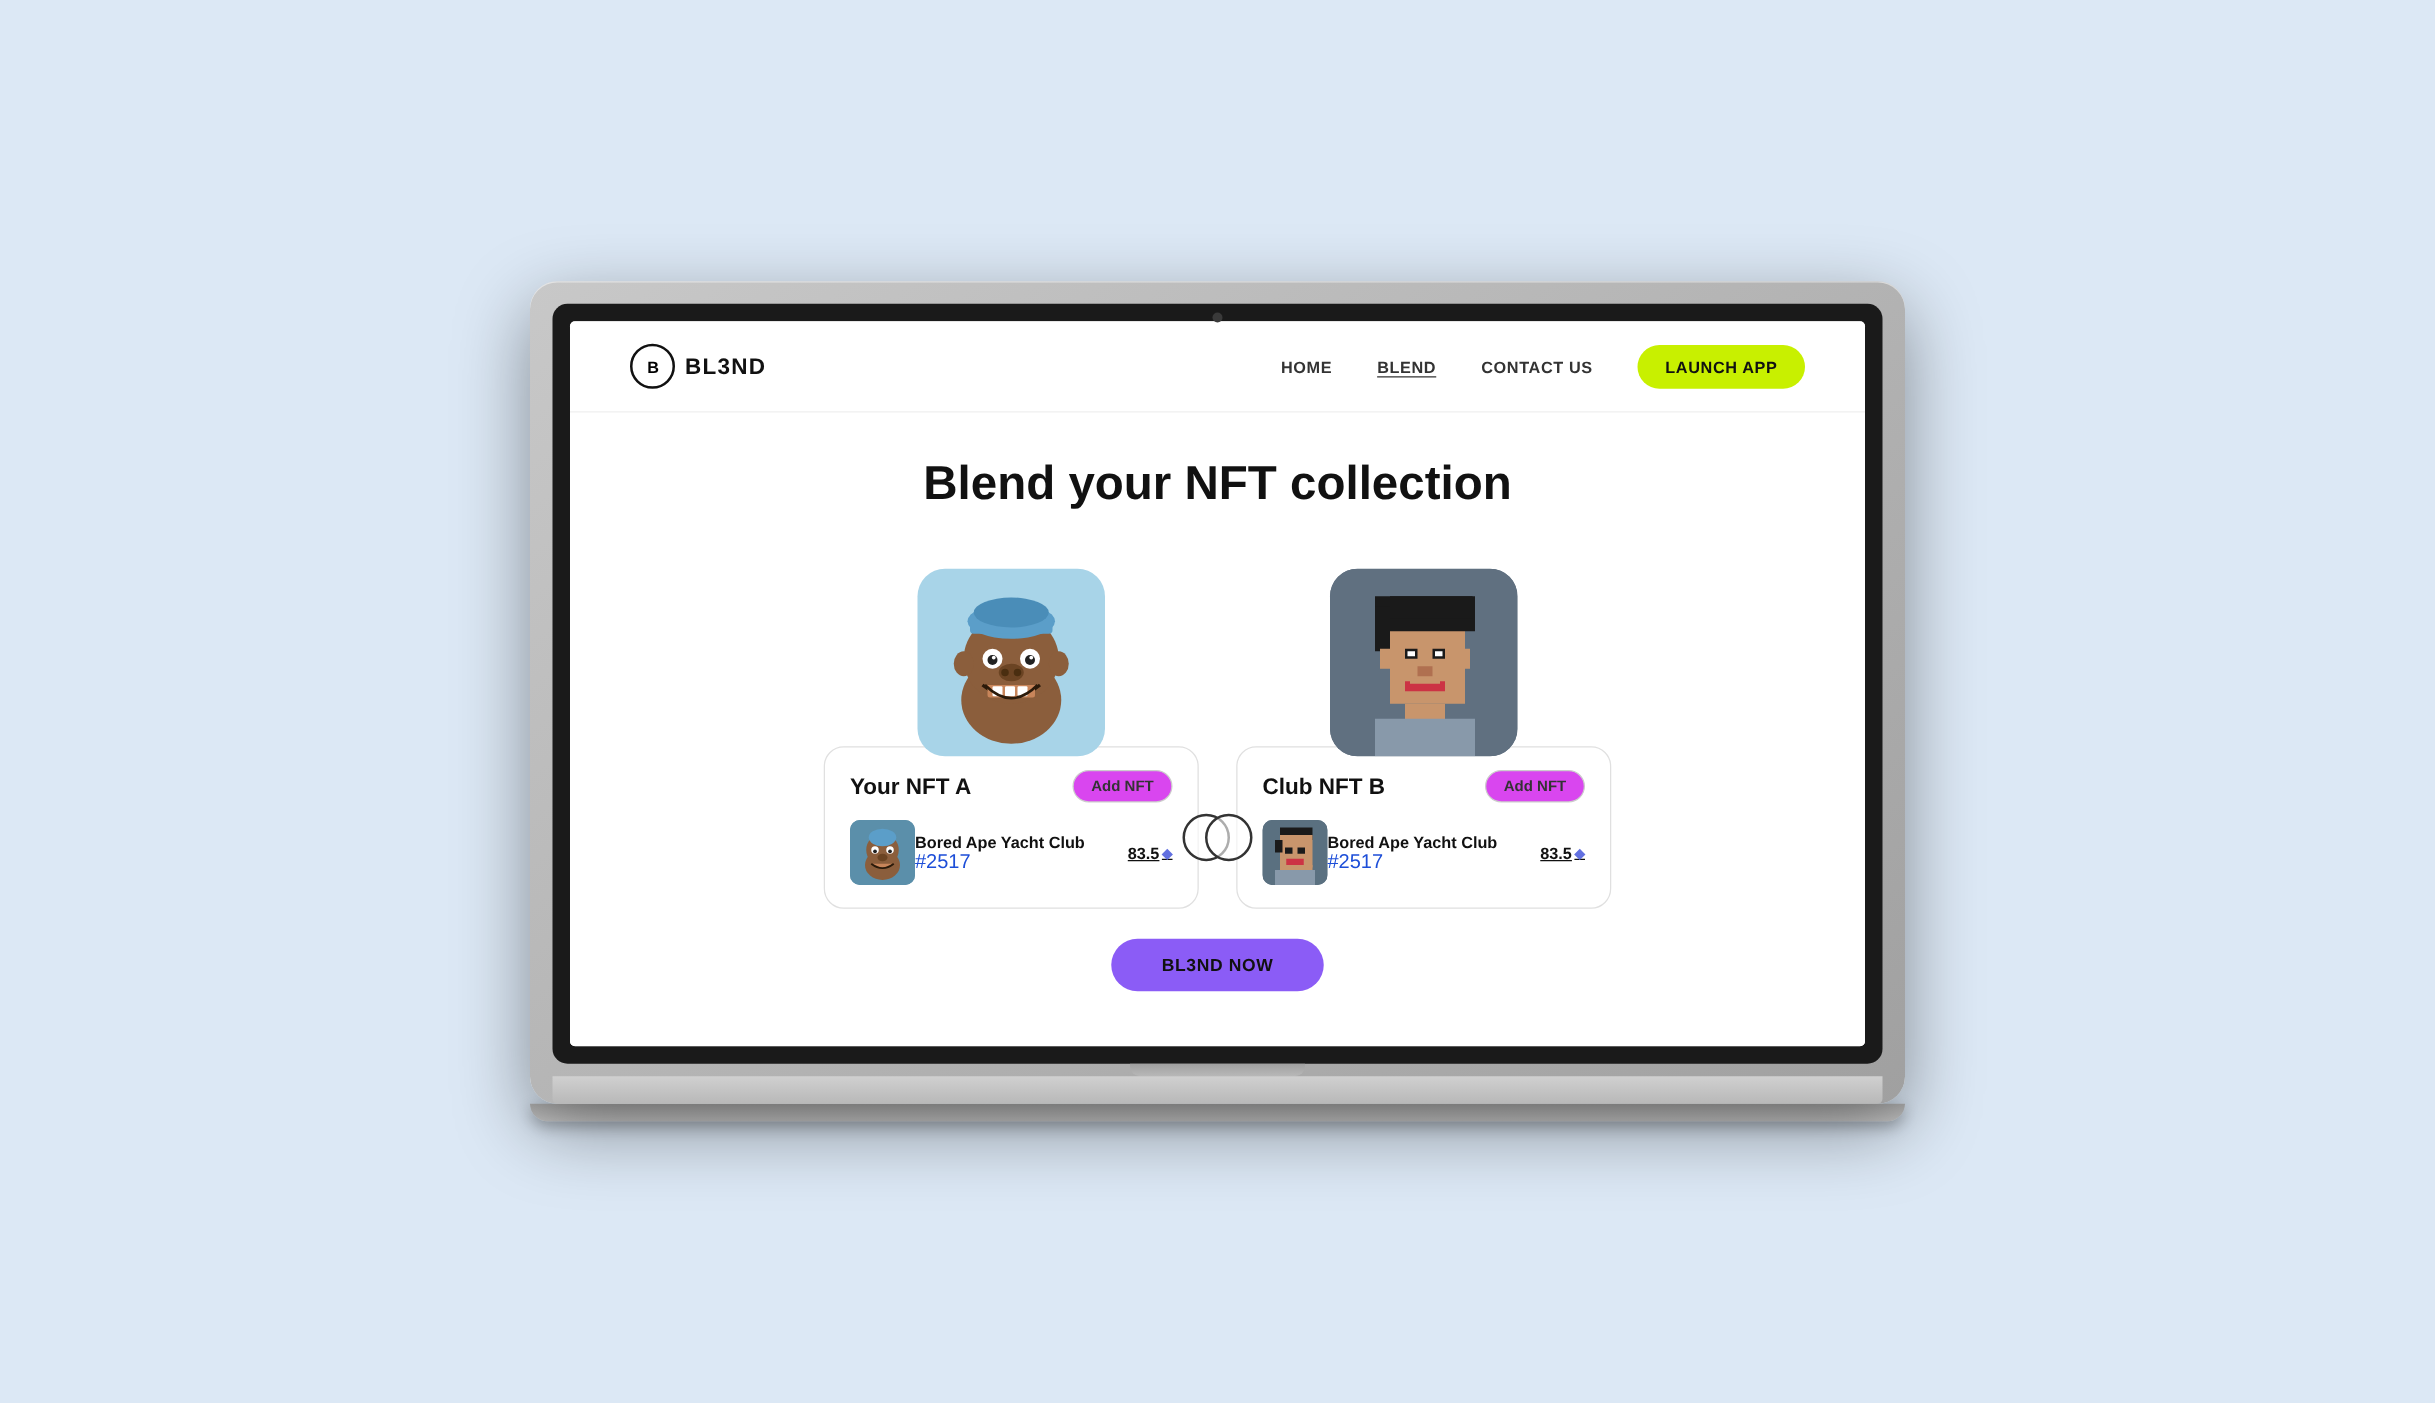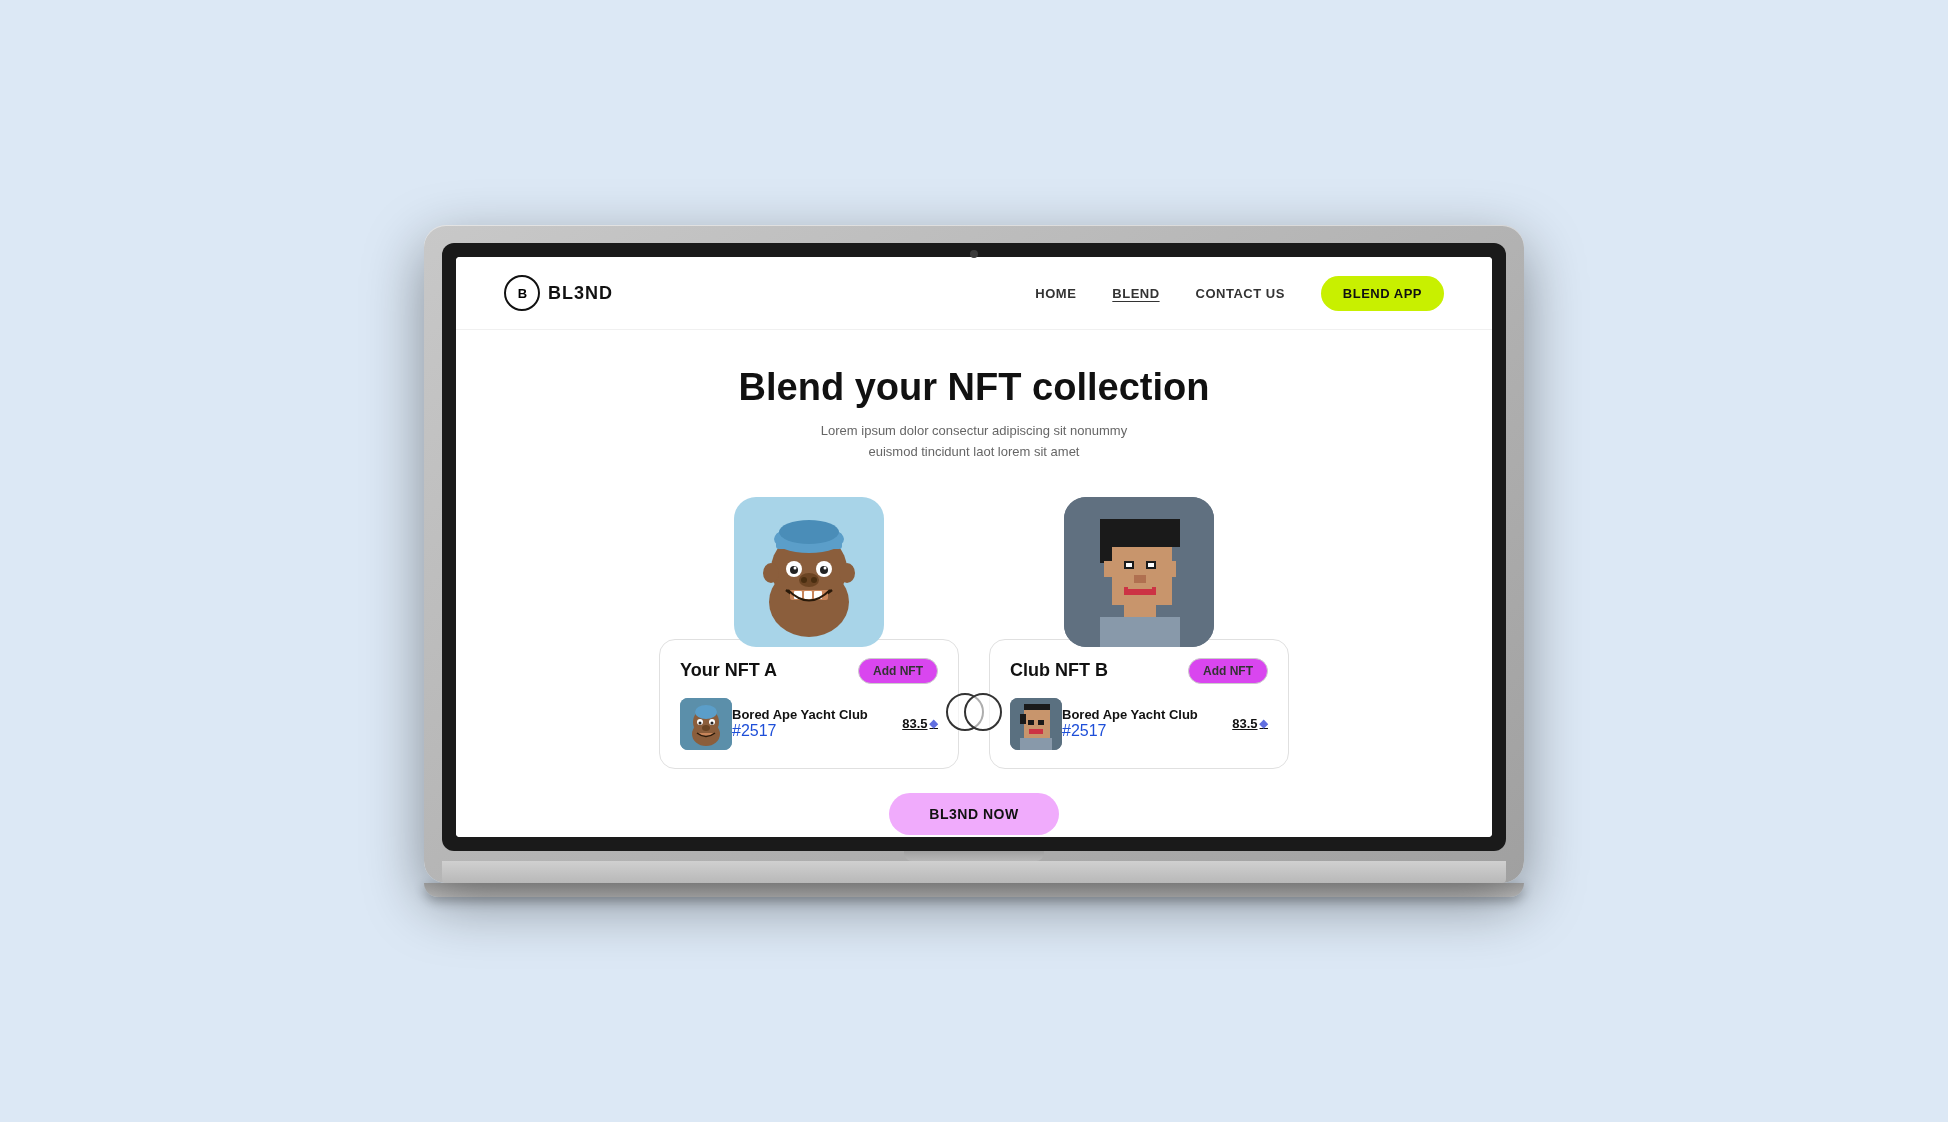--- a/index.html
+++ b/index.html
@@ -329,21 +329,21 @@
     }
 
     
     .blend-now-wrapper {
       text-align: center;
       margin-top: 24px;
       padding-bottom: 20px;
     }
 
     .blend-now-btn {
-      background: #f0abfc;
+      background: #8b5cf6;
       color: #111;
       border: none;
       border-radius: 50px;
       padding: 13px 40px;
       font-weight: 700;
       font-size: 14px;
       letter-spacing: 0.5px;
       cursor: pointer;
     }
 
@@ -367,30 +367,26 @@
             <div class="logo">
               <div class="logo-icon">
                 <span>B</span>
               </div>
               <span class="logo-text">BL3ND</span>
             </div>
             <div class="nav-links">
               <a class="nav-link">HOME</a>
               <a class="nav-link active">BLEND</a>
               <a class="nav-link">CONTACT US</a>
-              <button class="launch-btn">BLEND APP</button>
+              <button class="launch-btn">LAUNCH APP</button>
             </div>
           </nav>
 
           <div class="hero">
             <h1 class="hero-title">Blend your NFT collection</h1>
-            <p class="hero-subtitle">
-              <span>Lorem ipsum dolor consectur adipiscing sit nonummy</span><br>
-              <span>euismod tincidunt laot lorem sit amet</span>
-            </p>
           </div>
 
           <div class="nft-section">
 
             <div class="nft-column">
 
               <div class="nft-preview-img ape-bg">
                 <svg viewBox="0 0 150 150" class="ape-drawing">
 
                   <ellipse cx="75" cy="105" rx="40" ry="35" fill="#8B5E3C"></ellipse>

